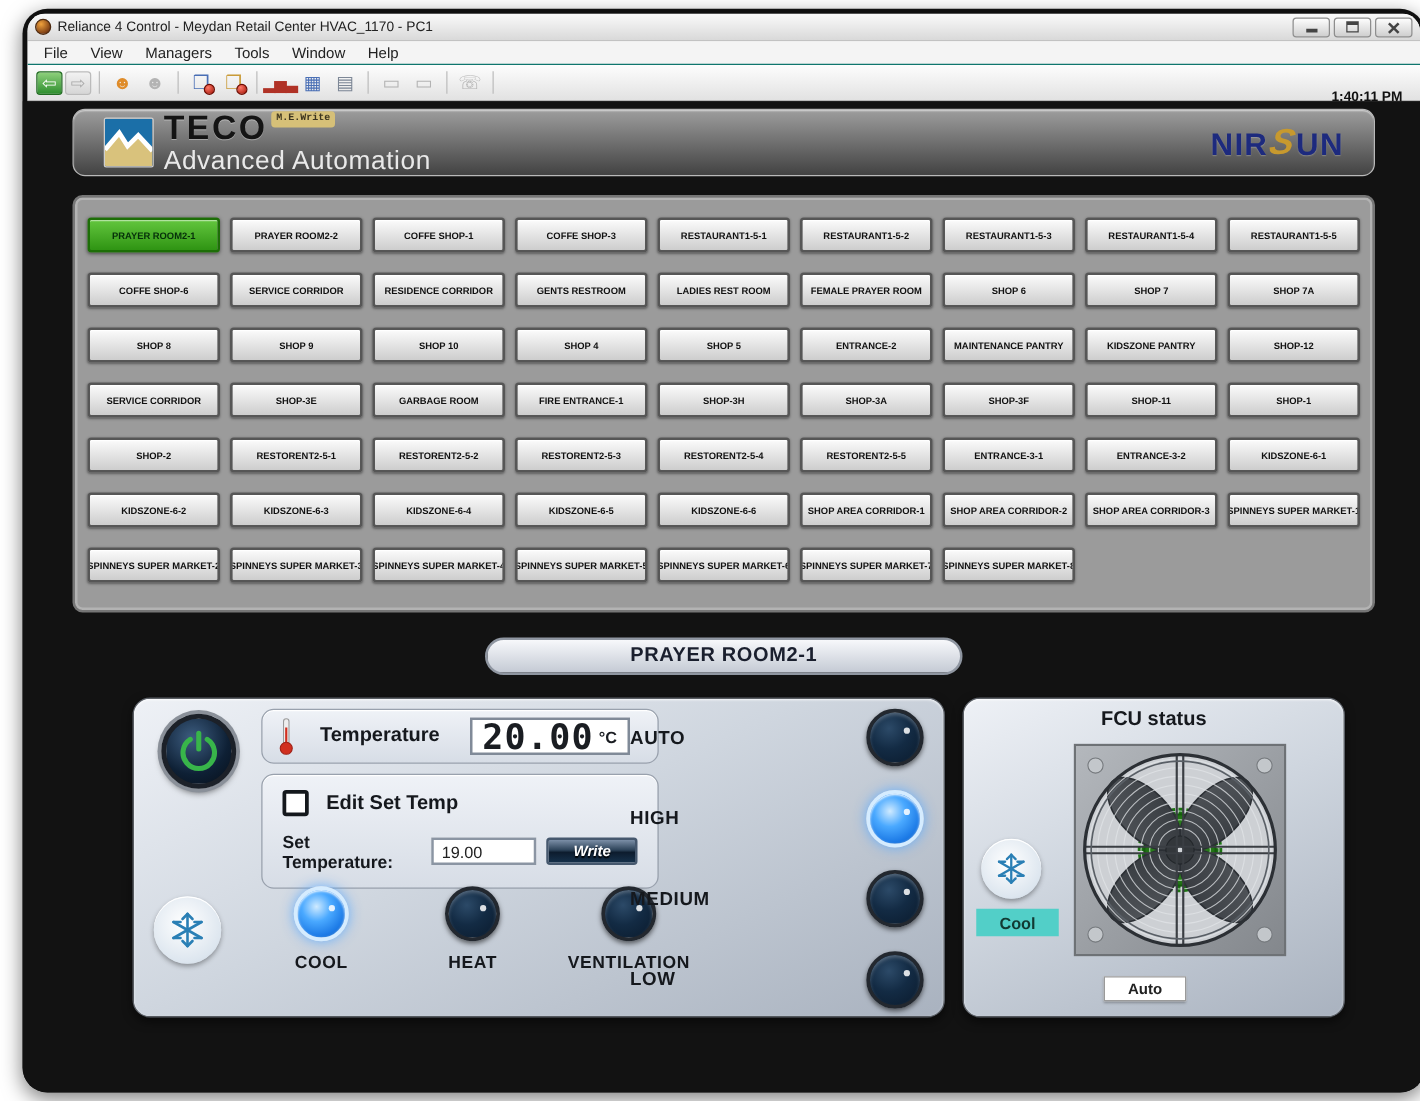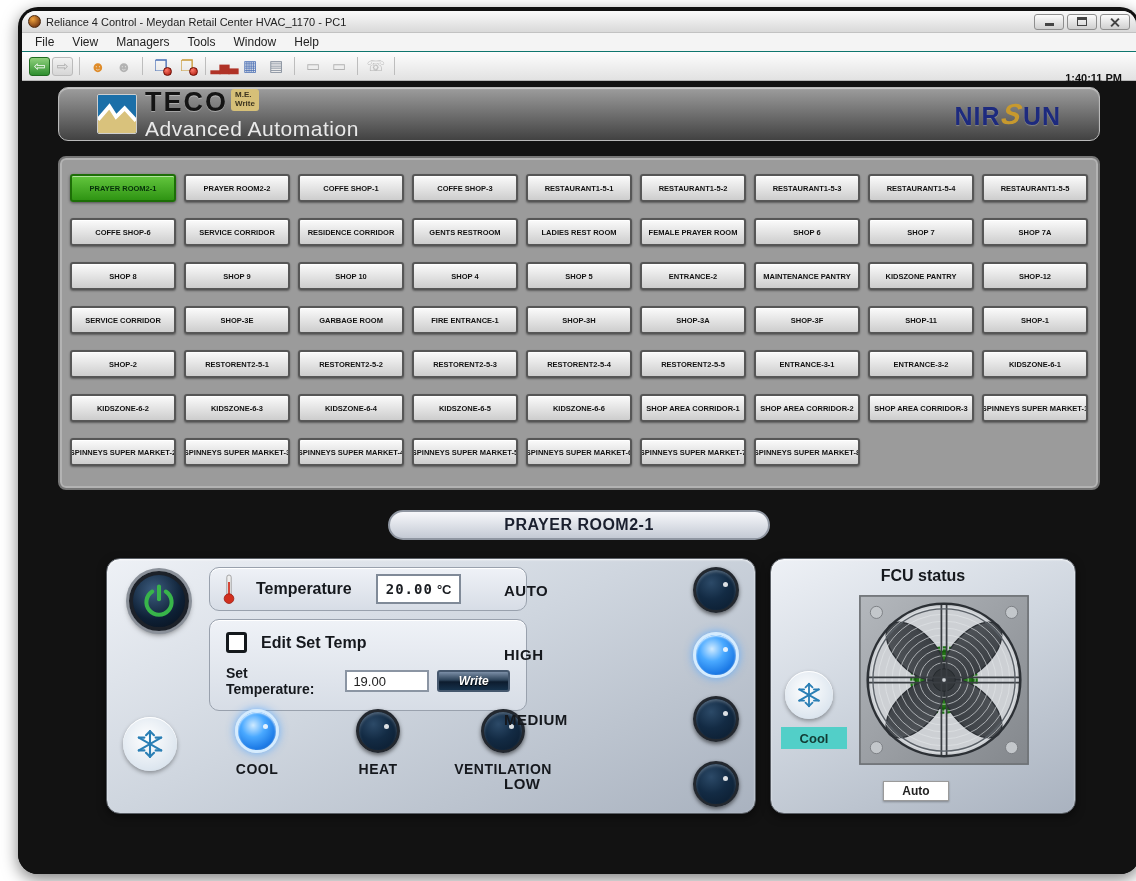--- a/index.html
+++ b/index.html
@@ -35,29 +35,29 @@
     width:21px;height:19px;font-size:14px;}
   .ic-orange{color:#df8c2a;} .ic-dim{color:#b3b3b3;} .ic-blue{color:#4a6fb5;} .ic-gold{color:#c99b38;}
   .ic-red{color:#b03226;font-size:13px;letter-spacing:-1px;} .ic-slate{color:#7d8796;}
   .badge-dot::after{content:'';position:absolute;right:1px;bottom:1px;width:7px;height:7px;border-radius:50%;
     background:radial-gradient(circle at 35% 30%,#ff7a6a,#a31205);border:1px solid #6d0c02;}
   .tb-time{margin-left:auto;font-size:11px;font-weight:bold;color:#111;padding-right:8px;margin-top:23px;}
   
   .content{flex:1;background:#121212;}
   .headerband{margin:6px 40px 0;height:54px;border-radius:10px;border:1px solid #b9b9b9;
     background:linear-gradient(#9d9d9d,#424242);display:flex;align-items:center;justify-content:space-between;
-    padding:0 38px;box-shadow:inset 0 1px 1px rgba(255,255,255,.5);}
+    padding:0 24px;box-shadow:inset 0 1px 1px rgba(255,255,255,.5);}
   .brand{display:flex;align-items:center;gap:8px;}
   .brand-sq{width:40px;height:40px;border:1px solid #cfcfcf;border-radius:2px;overflow:hidden;flex:0 0 auto;}
   .brand-txtcol{display:flex;flex-direction:column;line-height:1;}
   .brand-toprow{display:flex;align-items:flex-start;gap:3px;}
   .brand-main{font-size:27px;font-weight:900;letter-spacing:2px;color:#141414;
     text-shadow:0 1px 0 rgba(255,255,255,.35);}
-  .brand-badge{background:#d6c078;border-radius:3px;padding:2px 4px;display:flex;flex-direction:column;
-    align-items:flex-start;line-height:1.1;}
+  .brand-badge{background:#d6c078;border-radius:3px;padding:2px 4px;display:flex;flex-direction:row;
+    align-items:flex-end;line-height:1.1;font-family:Liberation Mono, monospace;}
   .brand-badge span{font-size:8px;font-weight:bold;color:#3c341f;}
   .brand-sub{font-size:21px;color:#e9e9e9;margin-top:2px;letter-spacing:.5px;}
   .nirsun{font-size:25px;font-weight:bold;letter-spacing:1px;display:flex;align-items:flex-end;}
   .nirsun .n1,.nirsun .n2{color:#1d2a7e;text-shadow:0 1px 1px rgba(255,255,255,.25);}
   .nirsun .ns{color:#c7992e;font-style:italic;transform:skewX(-12deg);margin:0 1px;font-size:29px;}
   
   .roomgrid{margin:15px 40px 0;height:334px;background:#9b9b9b;border:2px solid #767676;border-radius:8px;
     box-shadow:inset 0 0 0 2px #b3b3b3;padding:16px 10px;display:grid;
     grid-template-columns:repeat(9,1fr);gap:16px 8px;align-content:start;}
   .roombtn{height:28px;border:2px solid #565656;border-radius:3px;cursor:pointer;
@@ -80,21 +80,21 @@
   .subpanel{position:absolute;background:linear-gradient(#eff2f7,#d7dde6);border:1px solid #99a1ad;
     border-radius:10px;box-shadow:inset 0 1px 0 #fff;}
   .powerbtn{position:absolute;left:22px;top:12px;width:60px;height:60px;border-radius:50%;cursor:pointer;
     background:radial-gradient(circle at 40% 30%,#3d5d80,#0e2035 60%,#070f19);
     border:4px solid #1c2129;box-shadow:0 0 0 3px #8a9099, 0 3px 6px rgba(0,0,0,.6);
     display:flex;align-items:center;justify-content:center;}
   .temppanel{left:102px;top:8px;width:318px;height:44px;display:flex;align-items:center;gap:20px;padding:0 12px;}
   .templabel{font-size:16px;font-weight:bold;color:#15181d;}
   .tempdisplay{display:flex;align-items:baseline;gap:4px;background:#fff;border:2px solid #808a98;
     height:30px;padding:0 8px;margin-left:4px;align-items:center;}
-  .tempdigits{font-family:"DejaVu Sans Mono", monospace;font-size:14px;font-weight:bold;color:#1a1d22;letter-spacing:1px;}
+  .tempdigits{font-family:"DejaVu Sans Mono", monospace;font-size:28px;font-weight:bold;color:#1a1d22;letter-spacing:1px;}
   .tempunit{font-size:13px;font-weight:bold;color:#1a1d22;}
   .editpanel{left:102px;top:60px;width:318px;height:92px;padding:12px 16px 10px;}
   .editrow{display:flex;align-items:center;gap:14px;}
   .checkbox{width:21px;height:21px;background:#fff;border:3px solid #14181c;border-radius:3px;cursor:pointer;}
   .editlabel{font-size:16px;font-weight:bold;color:#15181d;}
   .setrow{display:flex;align-items:center;margin-top:12px;gap:8px;}
   .setlabel{font-size:14px;font-weight:bold;color:#15181d;}
   .setinput{width:84px;height:22px;border:2px solid #8b95a3;background:#fff;font-size:13px;
     font-family:"Liberation Sans", sans-serif;color:#222;padding:0 6px;}
   .writebtn{width:74px;height:22px;border:2px solid #46586e;border-radius:3px;cursor:pointer;color:#fff;

